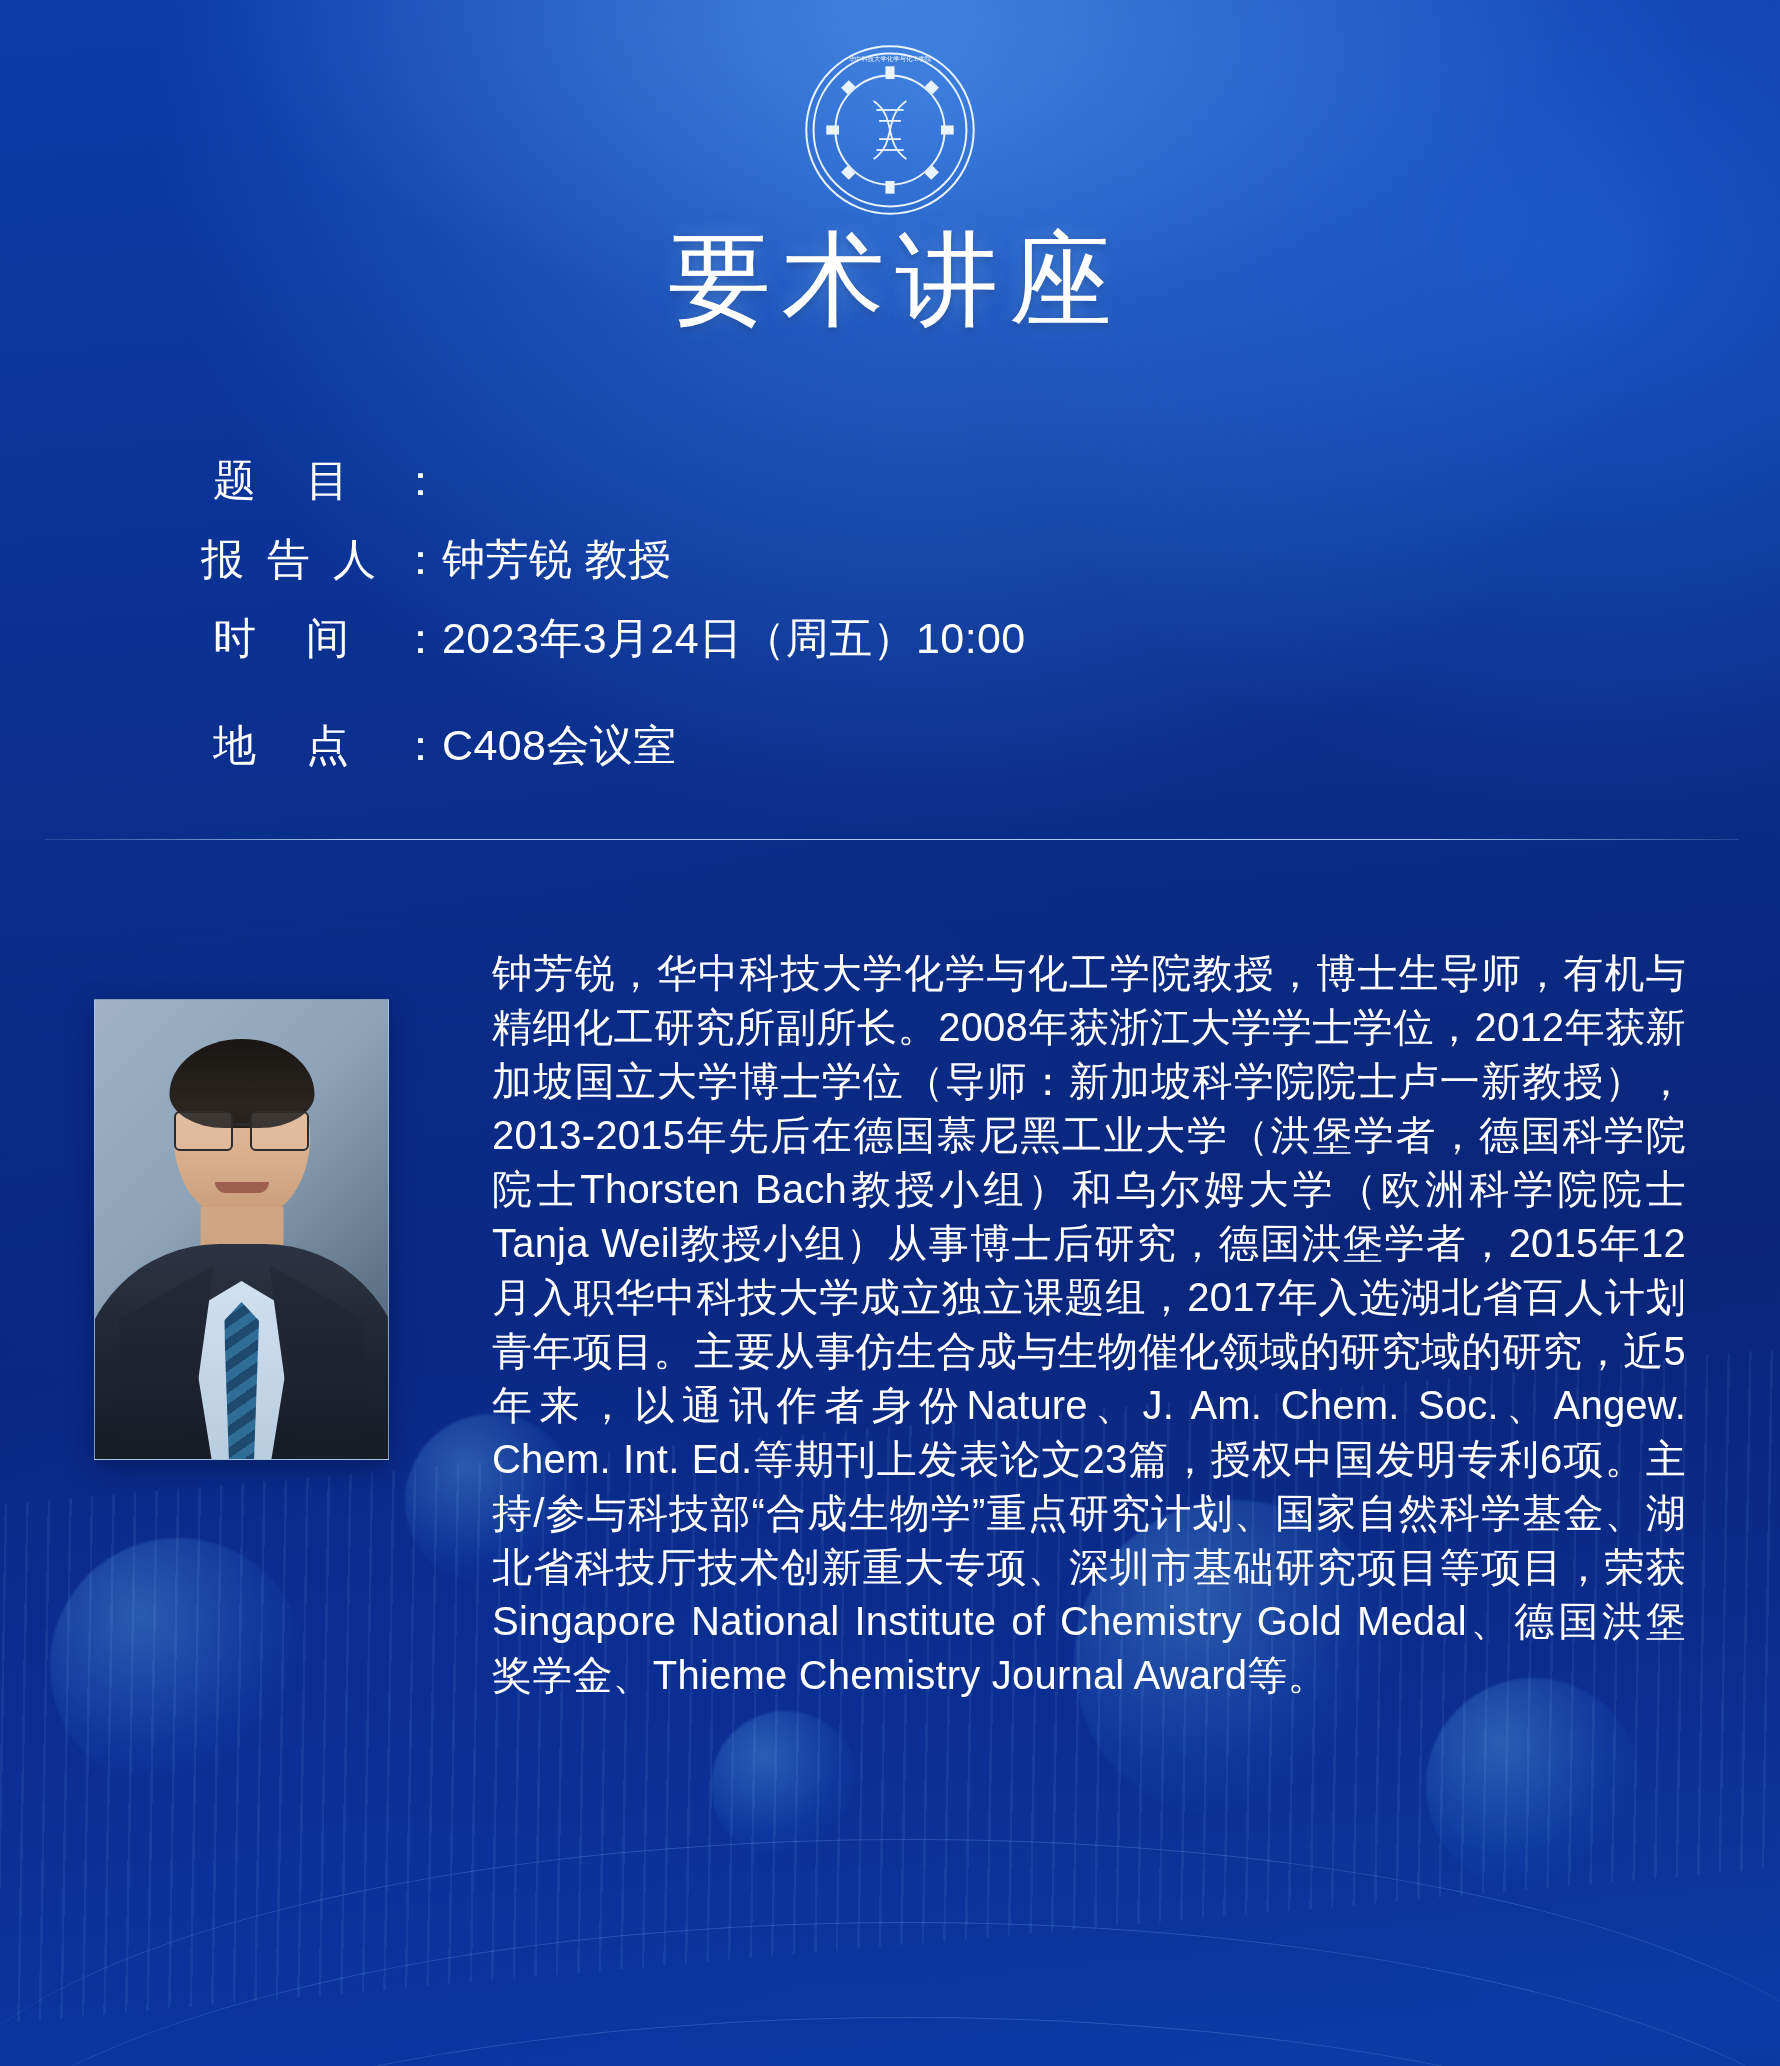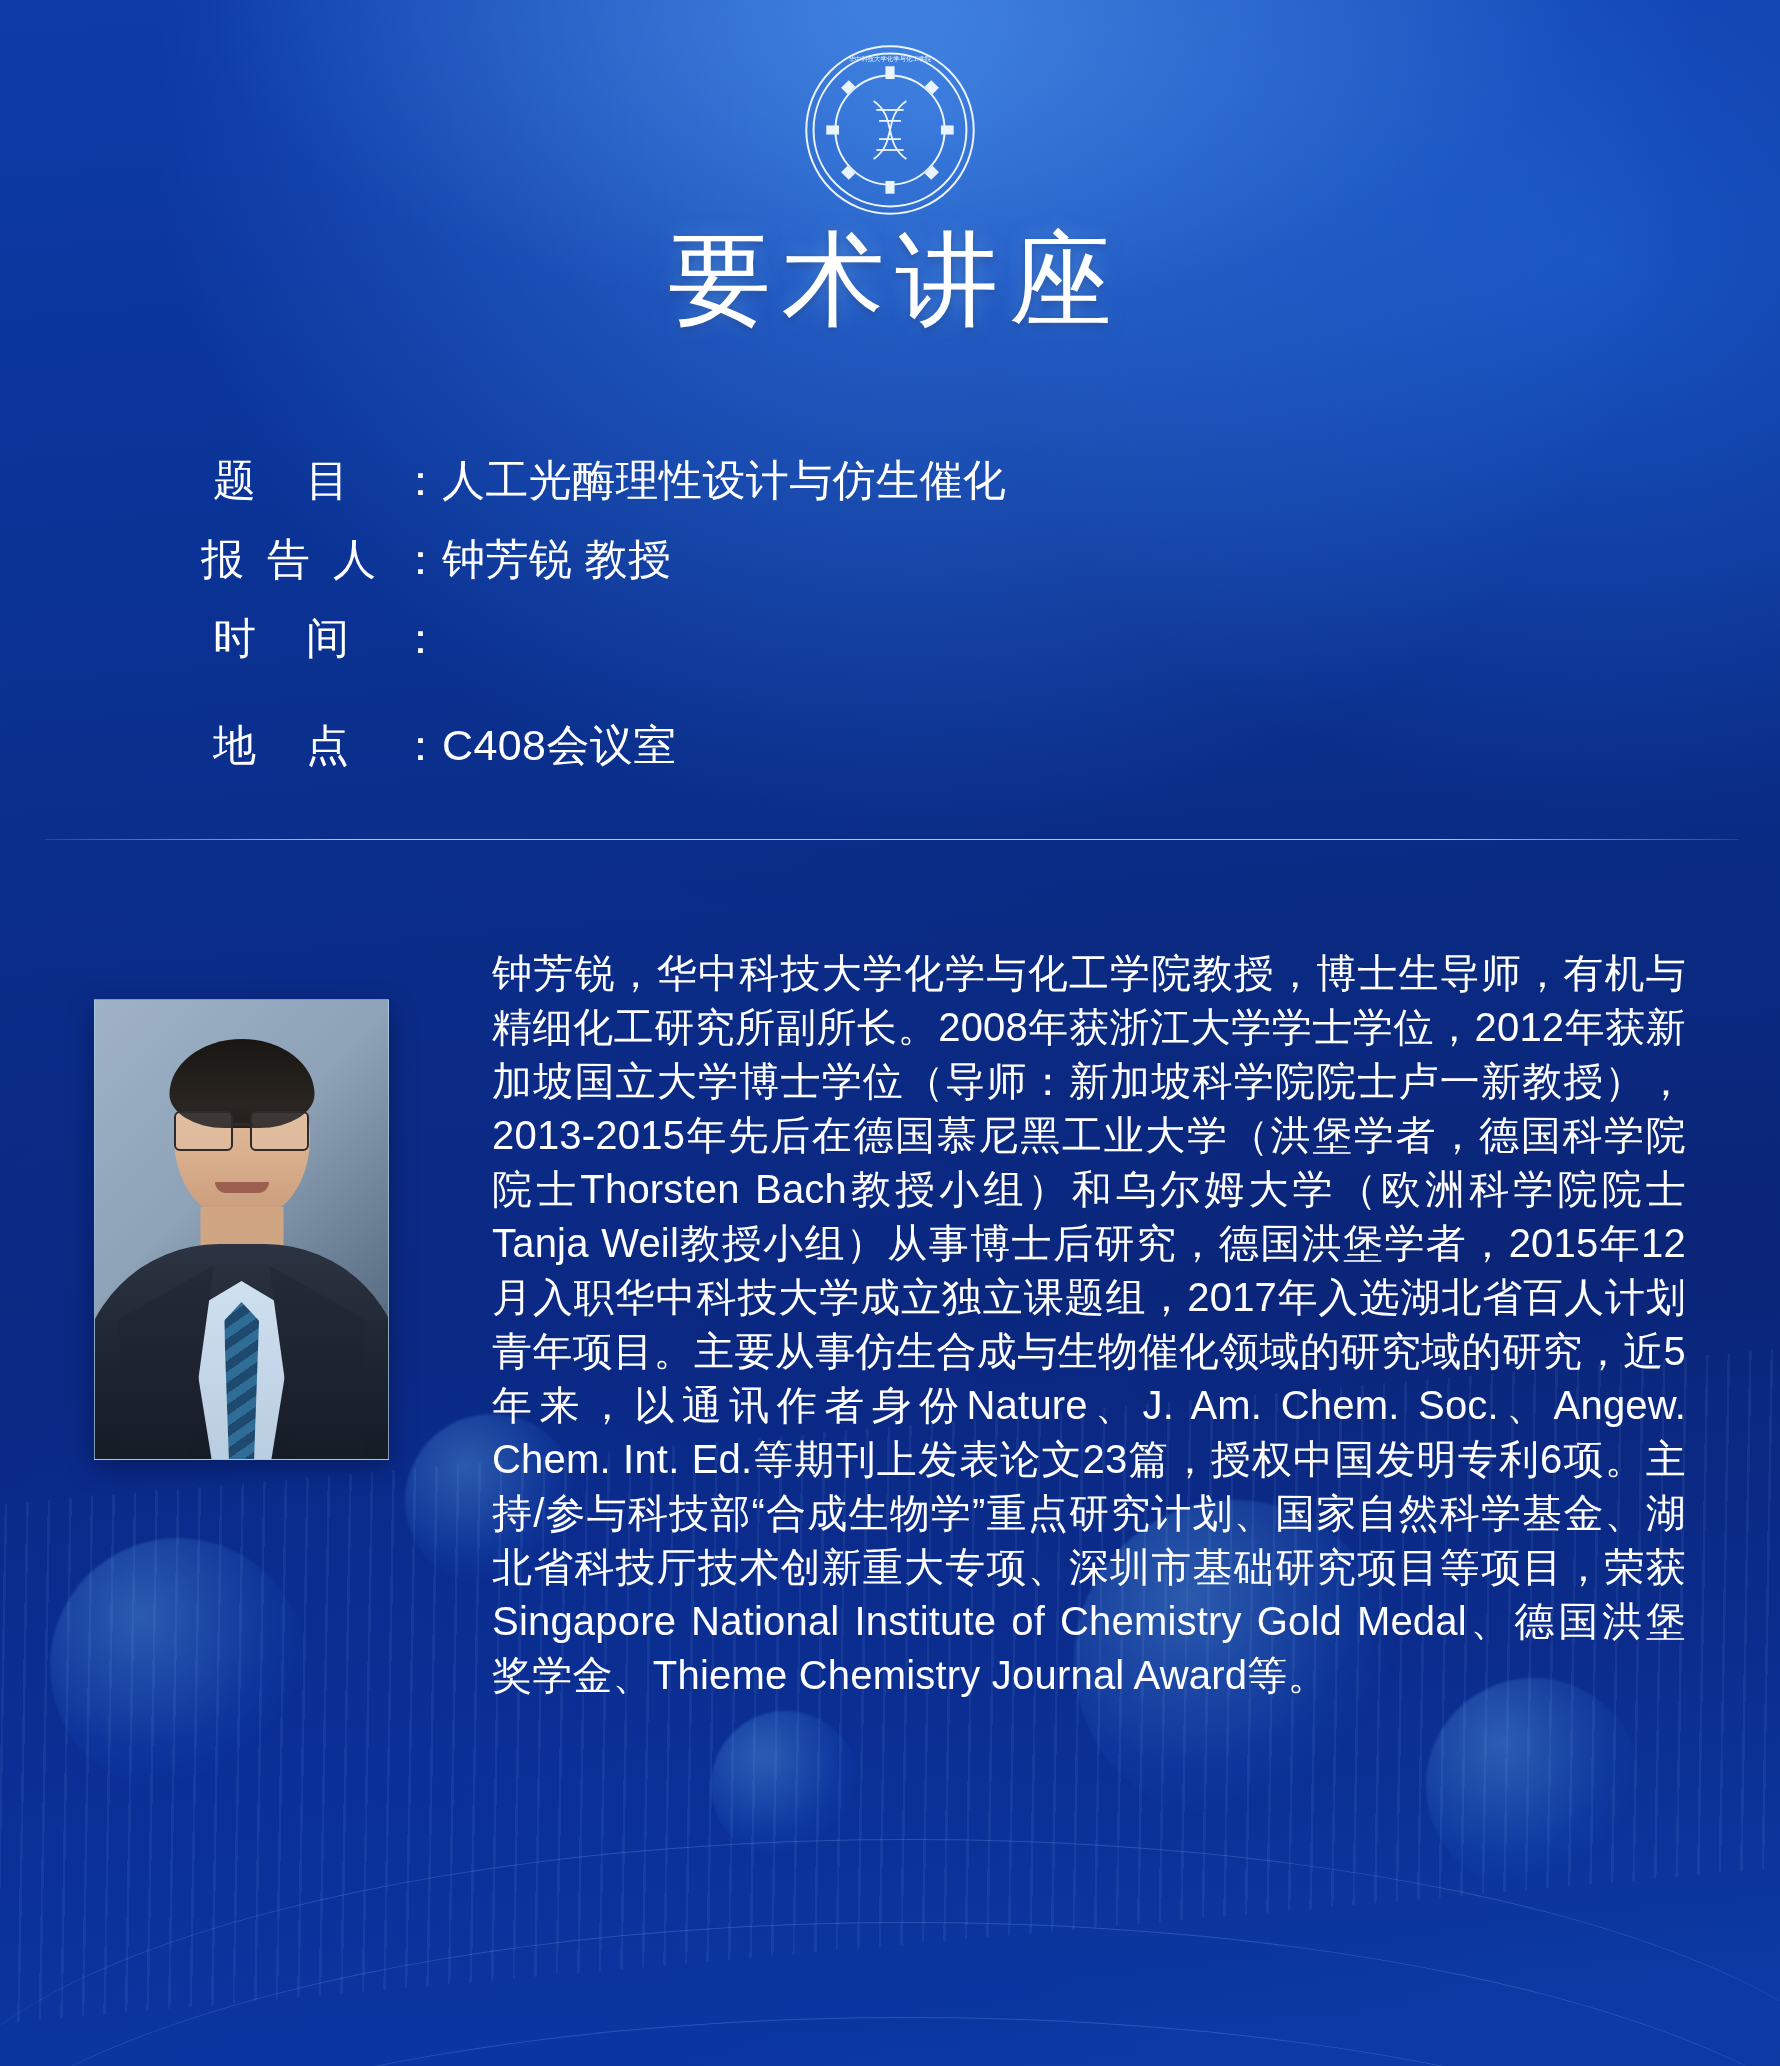--- a/index.html
+++ b/index.html
@@ -275,32 +275,32 @@
     </svg>
   </div>
 
   <div class="main-title">要术讲座</div>
 
   <div class="info-block">
 
     <div class="info-row">
       <span class="info-label lbl-1">题目</span>
       <span class="info-colon">：</span>
-      <span class="info-value">人工光酶理性设计与仿生催化</span>
     </div>
 
     <div class="info-row">
       <span class="info-label lbl-2">报告人</span>
       <span class="info-colon">：</span>
       <span class="info-value">钟芳锐 教授</span>
     </div>
 
     <div class="info-row">
       <span class="info-label lbl-3">时间</span>
       <span class="info-colon">：</span>
+      <span class="info-value">2023年3月24日（周五）10:00</span>
     </div>
 
     <div class="info-row">
       <span class="info-label lbl-4">地点</span>
       <span class="info-colon">：</span>
       <span class="info-value">C408会议室</span>
     </div>
 
   </div>
 

